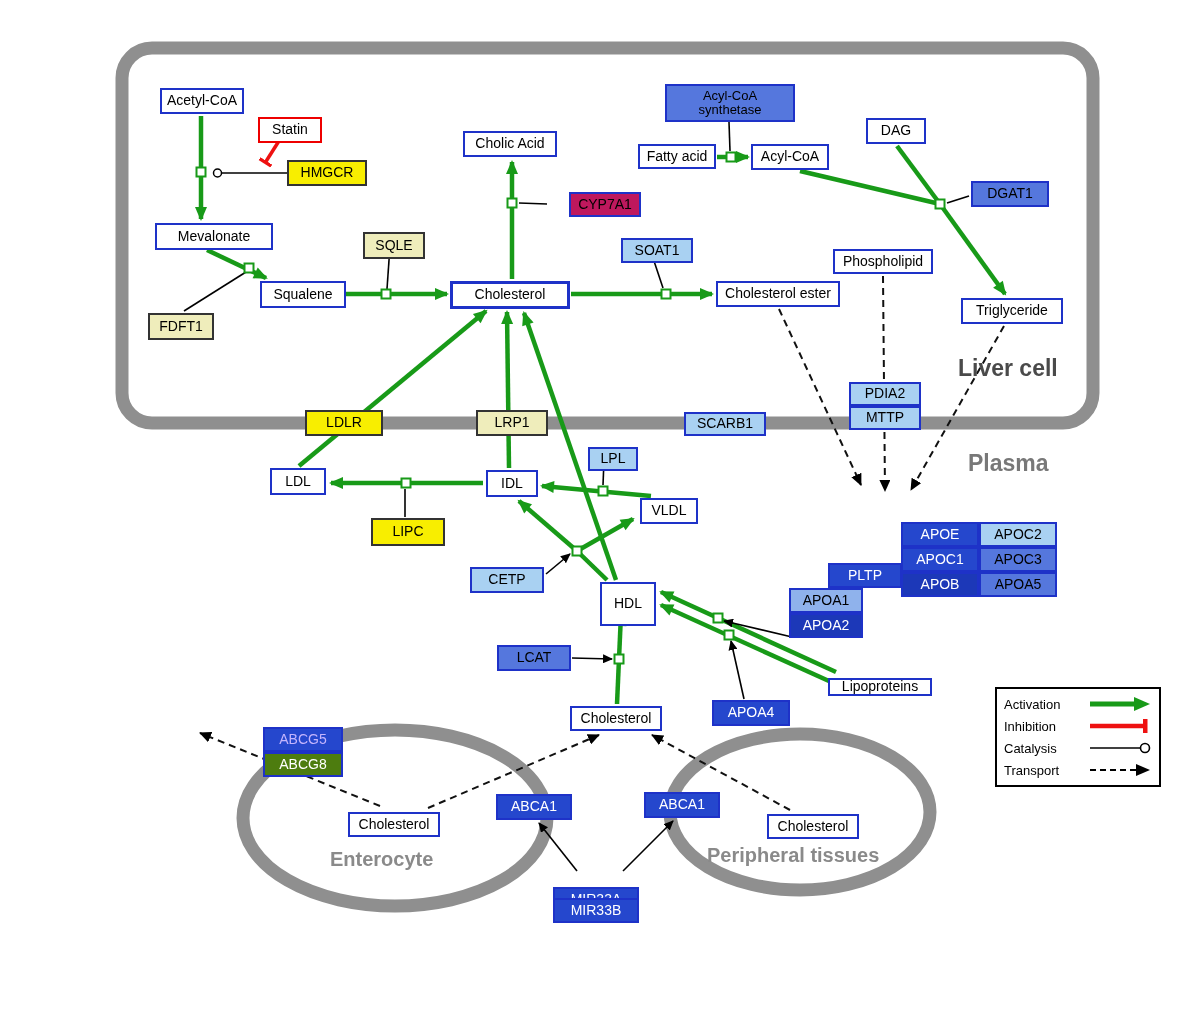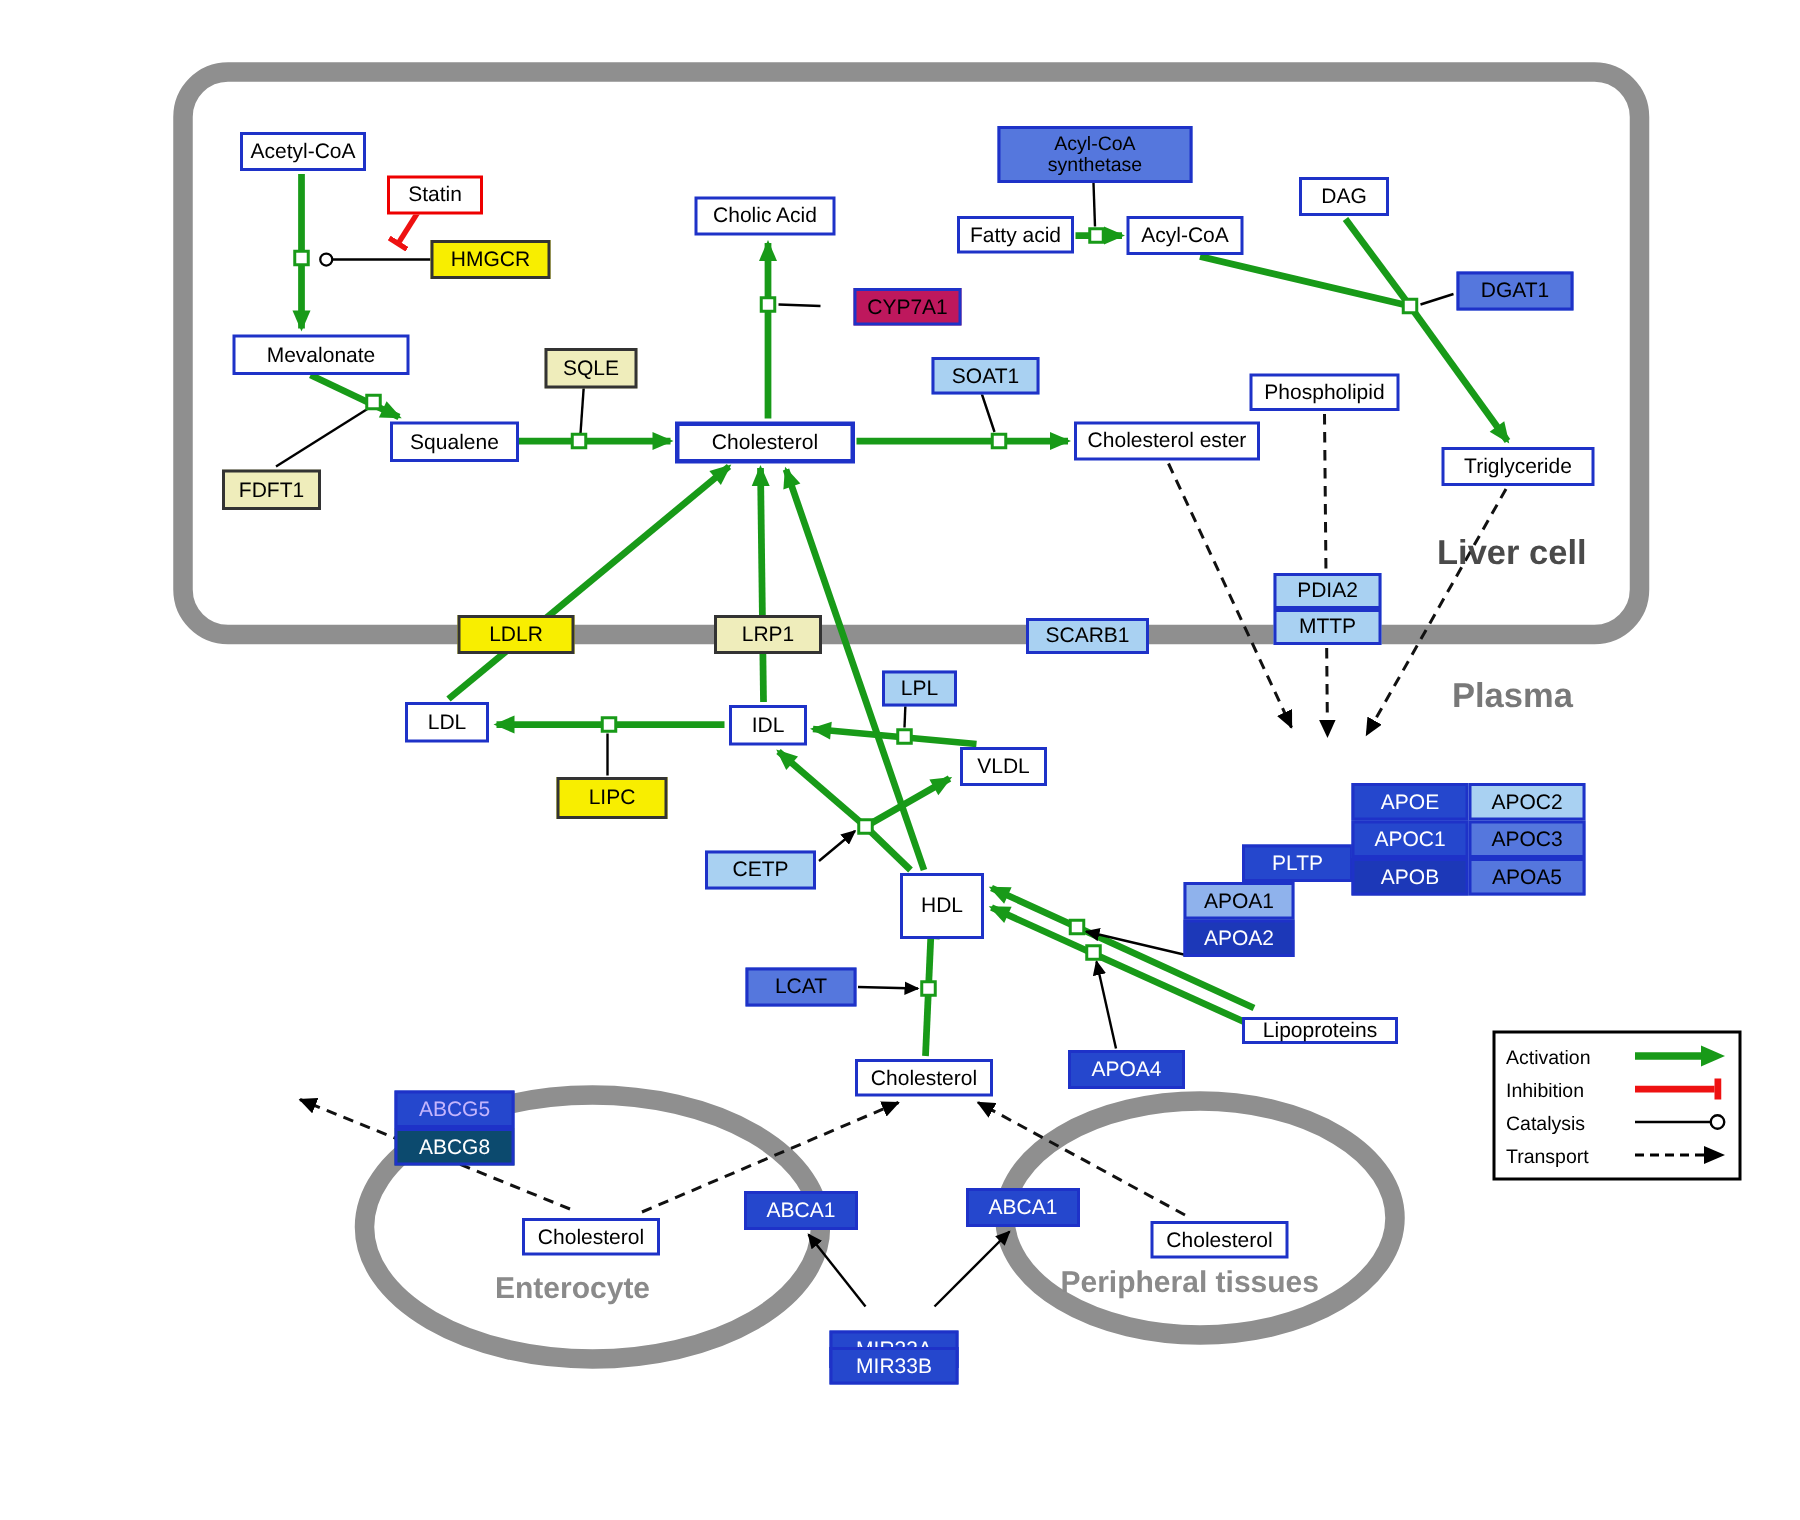--- a/index.html
+++ b/index.html
@@ -158,21 +158,21 @@
       <div class="node" style="left: 712px; top: 700px; width: 78px; height: 26px; background: rgb(37, 71, 205); color: rgb(255, 255, 255);">APOA4</div>
       <div class="node" style="left: 828px; top: 678px; width: 104px; height: 18px;">Lipoproteins</div>
       <div class="node" style="left: 570px; top: 706px; width: 92px; height: 25px;">Cholesterol</div>
       <div class="node" style="left: 901px; top: 522px; width: 78px; height: 25px; background: rgb(37, 71, 205); color: rgb(255, 255, 255);">APOE</div>
       <div class="node" style="left: 979px; top: 522px; width: 78px; height: 25px; background: rgb(169, 209, 242);">APOC2</div>
       <div class="node" style="left: 901px; top: 547px; width: 78px; height: 25px; background: rgb(37, 71, 205); color: rgb(255, 255, 255);">APOC1</div>
       <div class="node" style="left: 979px; top: 547px; width: 78px; height: 25px; background: rgb(85, 119, 221);">APOC3</div>
       <div class="node" style="left: 901px; top: 572px; width: 78px; height: 25px; background: rgb(28, 56, 184); color: rgb(255, 255, 255);">APOB</div>
       <div class="node" style="left: 979px; top: 572px; width: 78px; height: 25px; background: rgb(85, 119, 221);">APOA5</div>
       <div class="node" style="left: 263px; top: 727px; width: 80px; height: 25px; background: rgb(37, 71, 205); color: #c4b5fd;">ABCG5</div>
-      <div class="node" style="left: 263px; top: 752px; width: 80px; height: 25px; background: #0c4a6e; color: rgb(255, 255, 255);">ABCG8</div>
+      <div class="node" style="left: 263px; top: 752px; width: 80px; height: 25px; background: #4d7c0f; color: rgb(255, 255, 255);">ABCG8</div>
       <div class="node" style="left: 348px; top: 812px; width: 92px; height: 25px;">Cholesterol</div>
       <div class="node" style="left: 496px; top: 794px; width: 76px; height: 26px; background: rgb(37, 71, 205); color: rgb(255, 255, 255);">ABCA1</div>
       <div class="node" style="left: 644px; top: 792px; width: 76px; height: 26px; background: rgb(37, 71, 205); color: rgb(255, 255, 255);">ABCA1</div>
       <div class="node" style="left: 767px; top: 814px; width: 92px; height: 25px;">Cholesterol</div>
       <div class="node" style="left: 553px; top: 873px; width: 86px; height: 25px; background: rgb(37, 71, 205); color: rgb(255, 255, 255); margin-top: 14px;">MIR33A</div>
       <div class="node" style="left: 553px; top: 898px; width: 86px; height: 25px; background: rgb(37, 71, 205); color: rgb(255, 255, 255);">MIR33B</div>
     </div>
 
   <div class="region-label lbl-liver">Liver cell</div>
   <div class="region-label lbl-plasma">Plasma</div>

